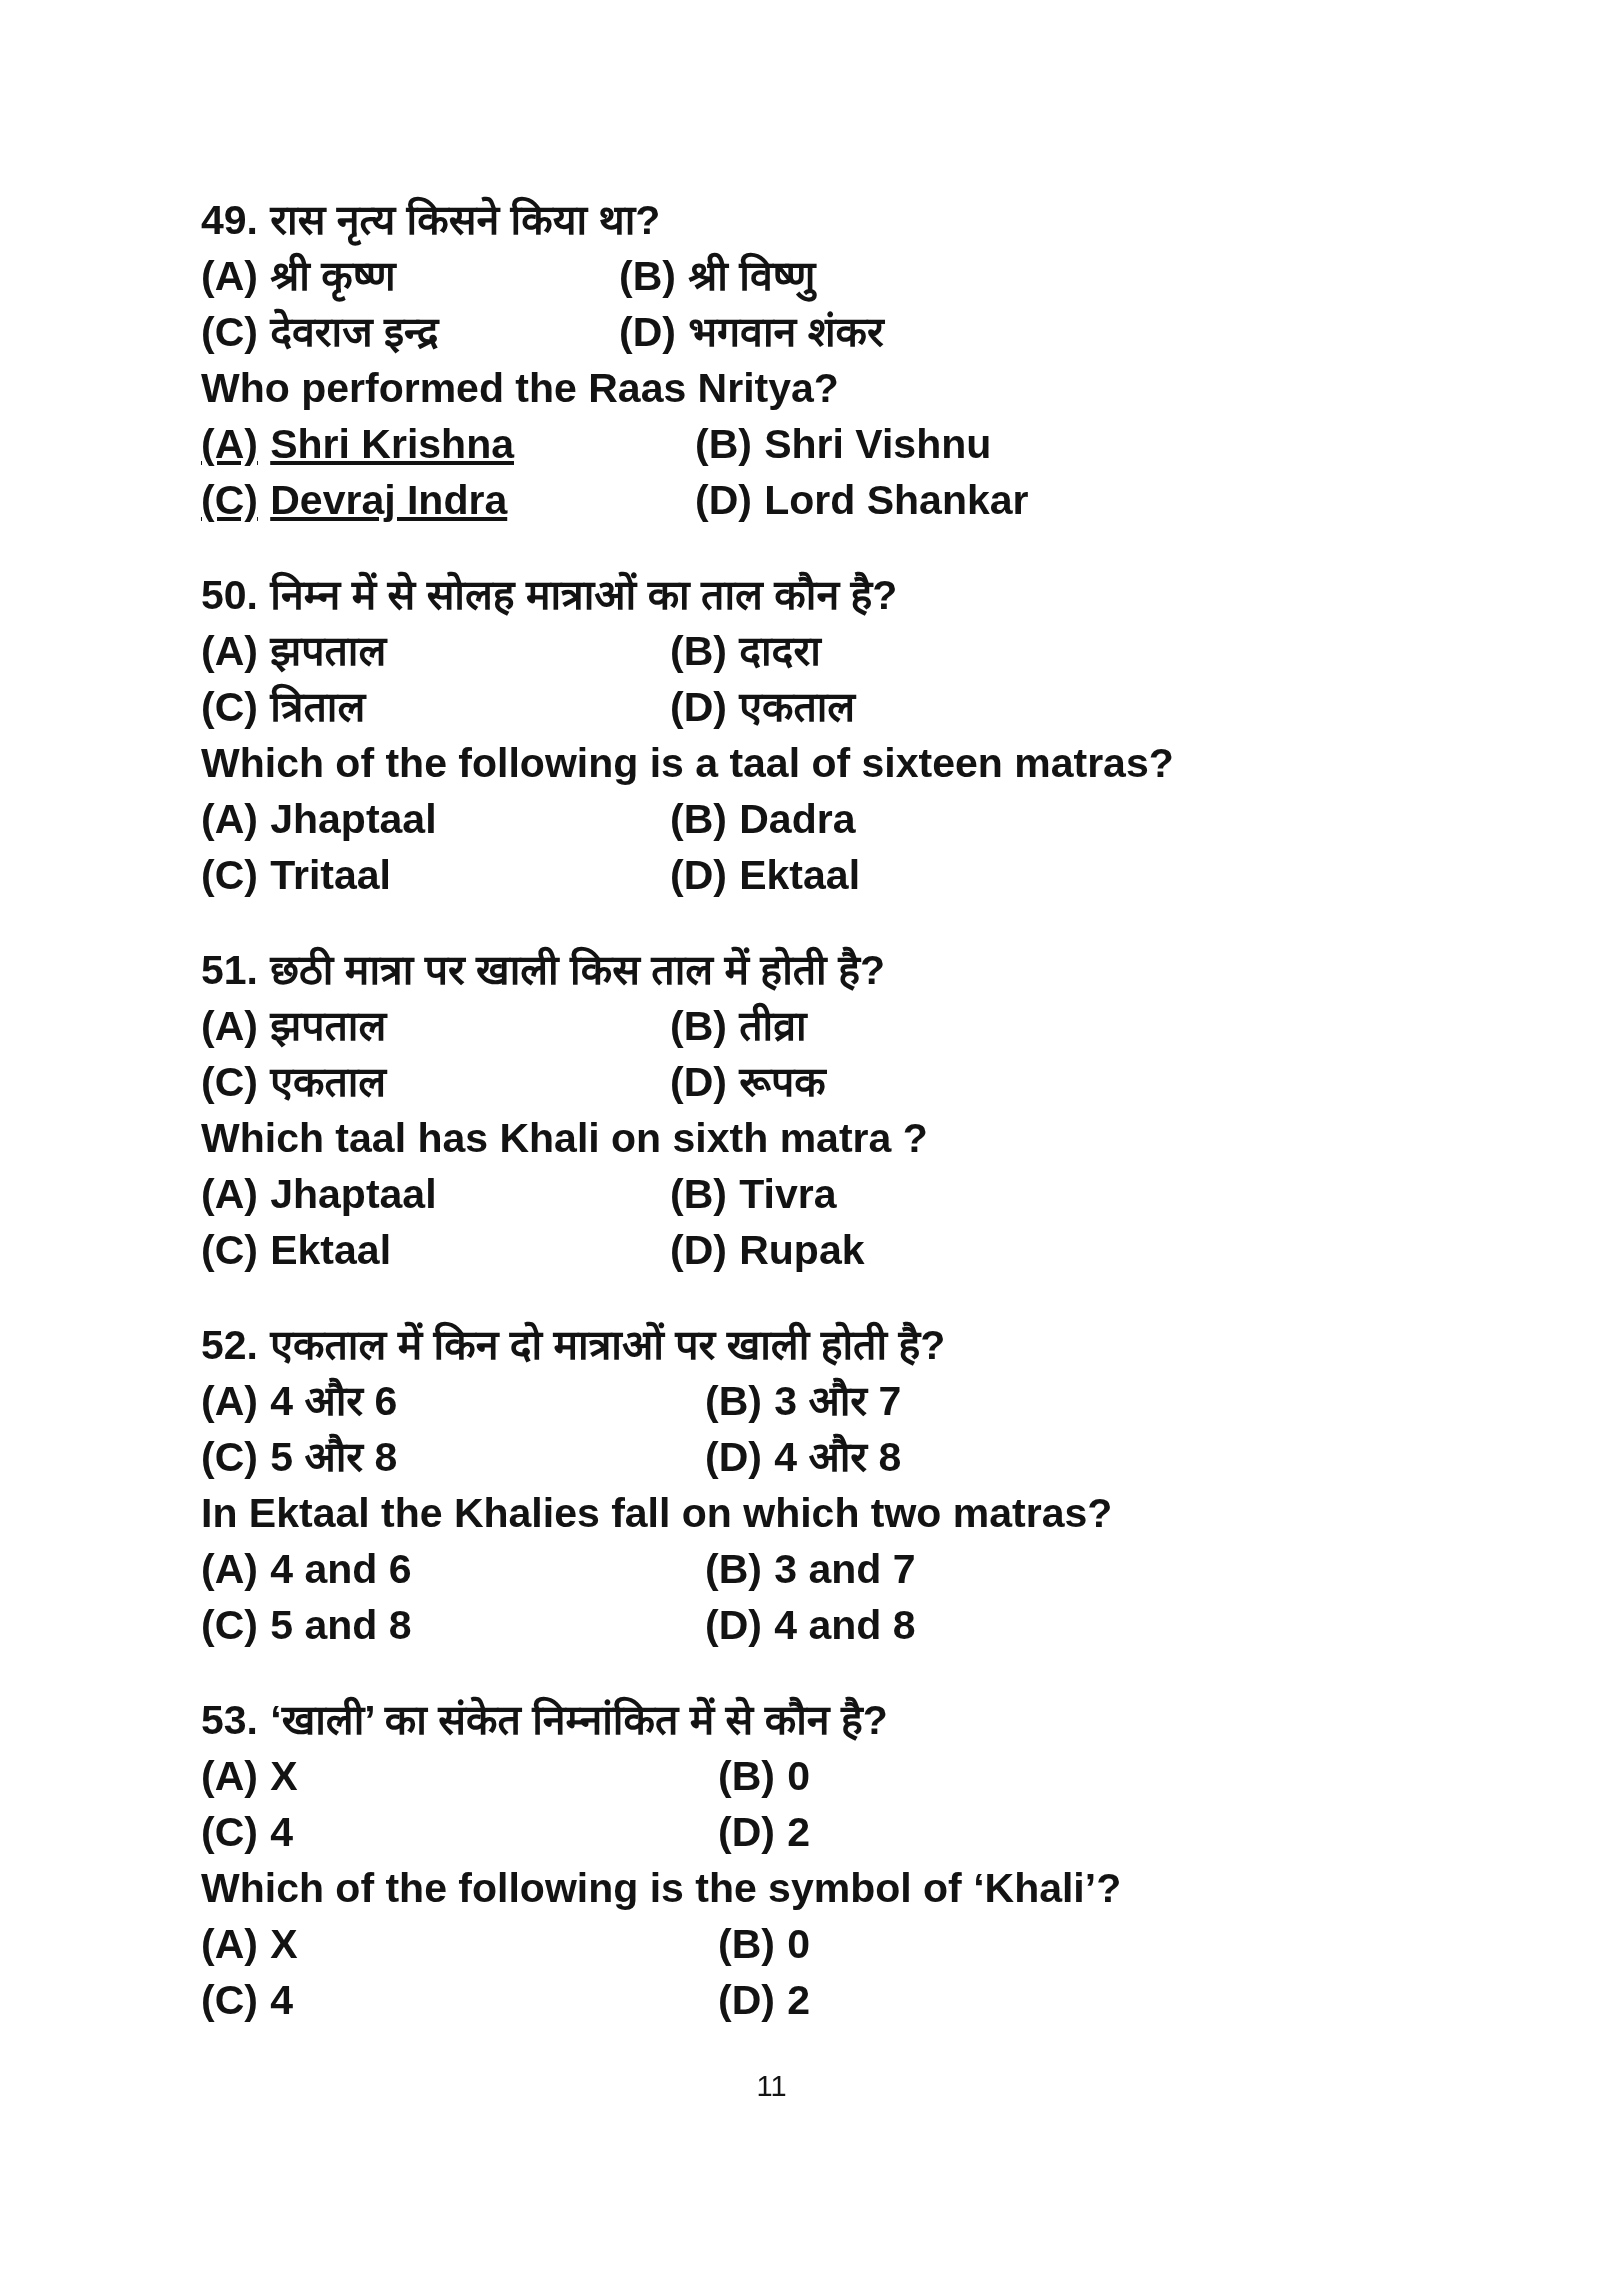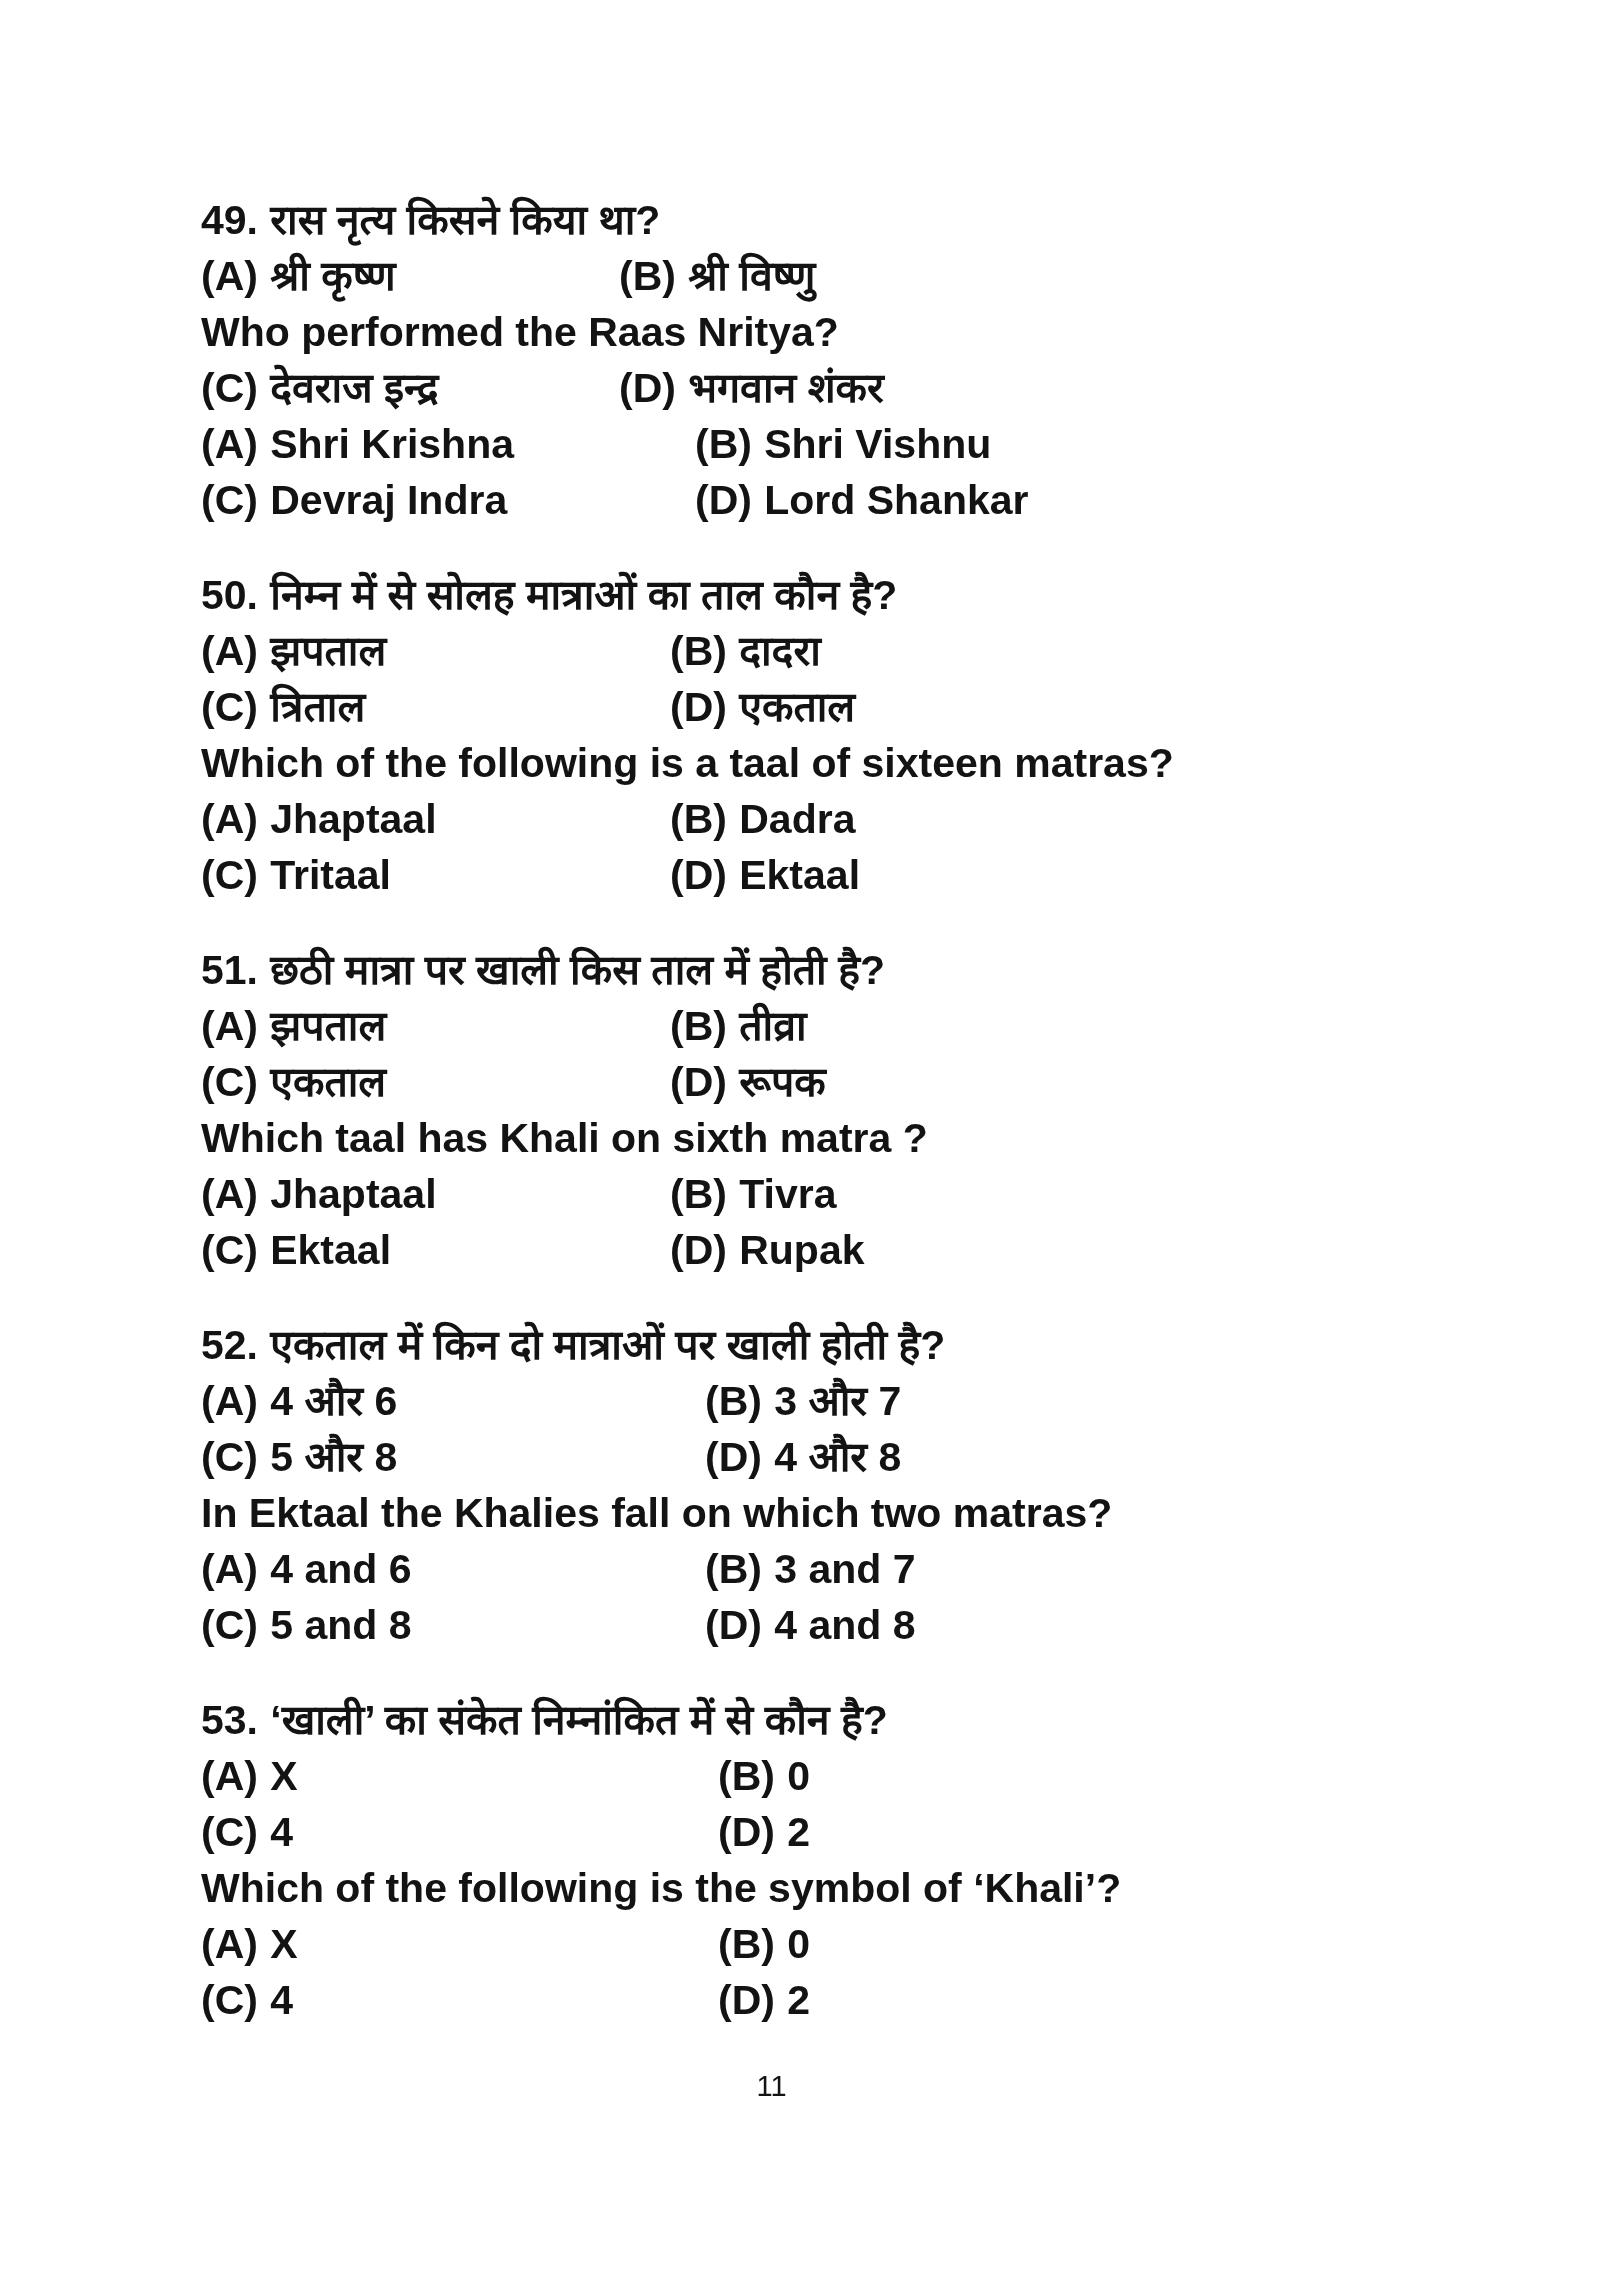--- a/index.html
+++ b/index.html
@@ -23,21 +23,21 @@
     font-size: 41px;
     line-height: 56px;
     white-space: nowrap;
   }
   .question { margin-bottom: 39px; }
   .opt-row { display: flex; gap: 48px; }
   .cell { display: inline-block; }
   .k { margin-right: 0.30em; }
   
   .q49 .hi .cell-a { width: 370px; }
-  .q49 .en .cell-a { width: 446px; }
+  .q49 .en .cell-a { width: 446px; text-decoration: underline; }
   .q50 .cell-a { width: 421px; }
   .q51 .cell-a { width: 421px; }
   .q52 .cell-a { width: 456px; }
   .q53 .cell-a { width: 469px; }
   .q-num { margin-right: 0.30em; }
   .page-number {
     position: absolute;
     left: 698px;
     top: 2061px;
     width: 147px;
@@ -54,25 +54,25 @@
   <div class="content">
 
     <section class="question q49">
       <div class="line">
         <span class="q-num">49.</span><span>रास नृत्य किसने किया था?</span>
       </div>
       <div class="line opt-row hi">
         <span class="cell cell-a"><span class="k">(A)</span><span>श्री कृष्ण</span></span>
         <span class="cell"><span class="k">(B)</span><span>श्री विष्णु</span></span>
       </div>
-      <div class="line">Who performed the Raas Nritya?</div>
       <div class="line opt-row hi">
         <span class="cell cell-a"><span class="k">(C)</span><span>देवराज इन्द्र</span></span>
         <span class="cell"><span class="k">(D)</span><span>भगवान शंकर</span></span>
       </div>
+      <div class="line">Who performed the Raas Nritya?</div>
       <div class="line opt-row en">
         <span class="cell cell-a"><span class="k">(A)</span><span>Shri Krishna</span></span>
         <span class="cell"><span class="k">(B)</span><span>Shri Vishnu</span></span>
       </div>
       <div class="line opt-row en">
         <span class="cell cell-a"><span class="k">(C)</span><span>Devraj Indra</span></span>
         <span class="cell"><span class="k">(D)</span><span>Lord Shankar</span></span>
       </div>
     </section>
 

